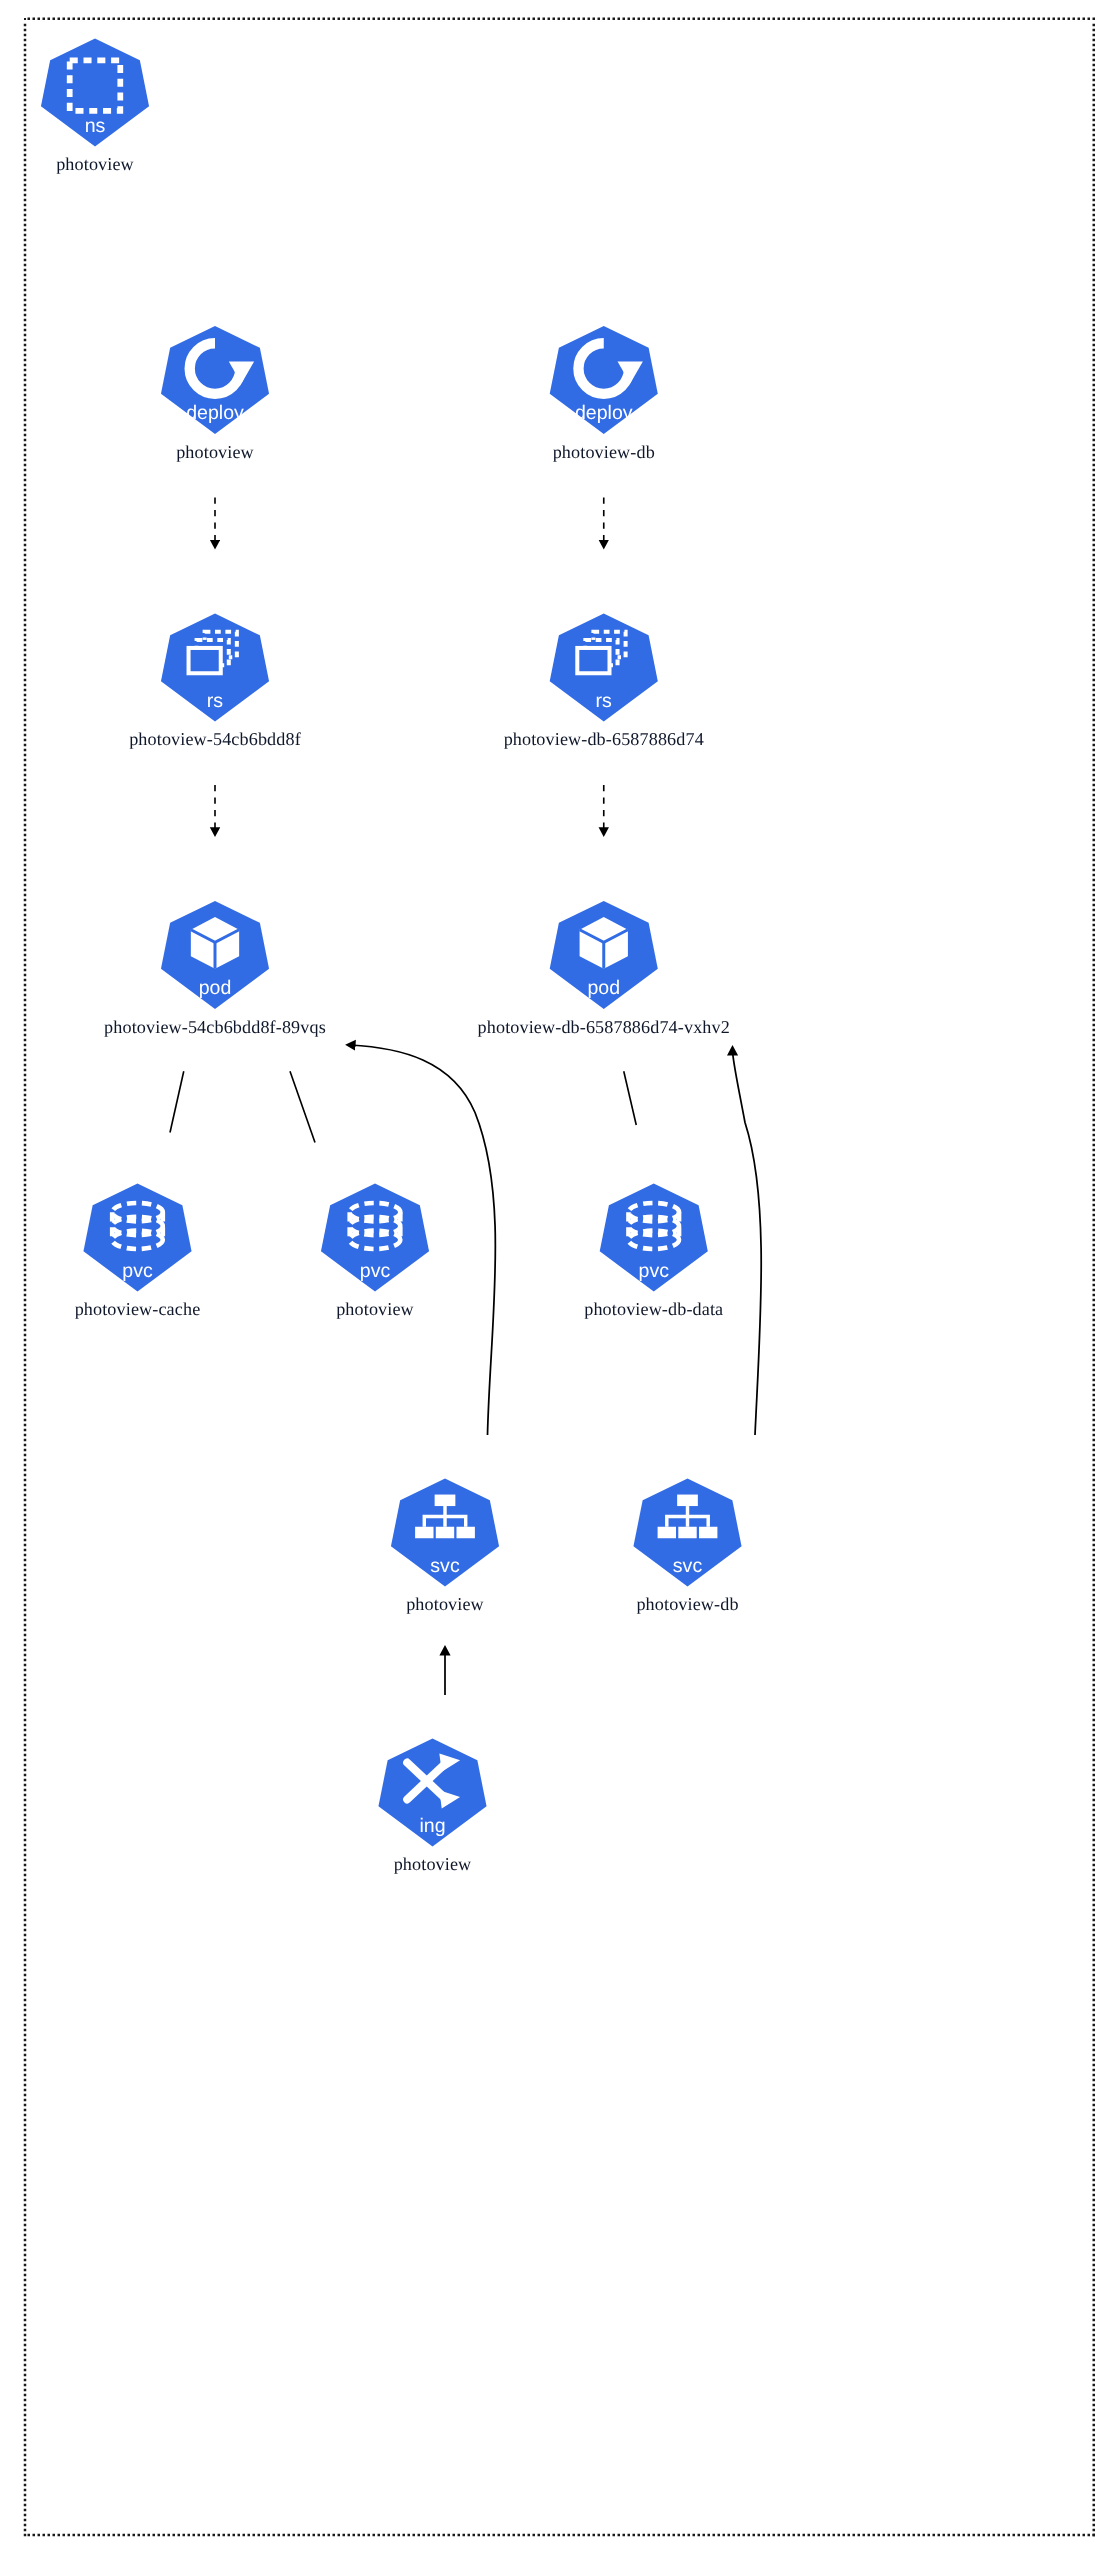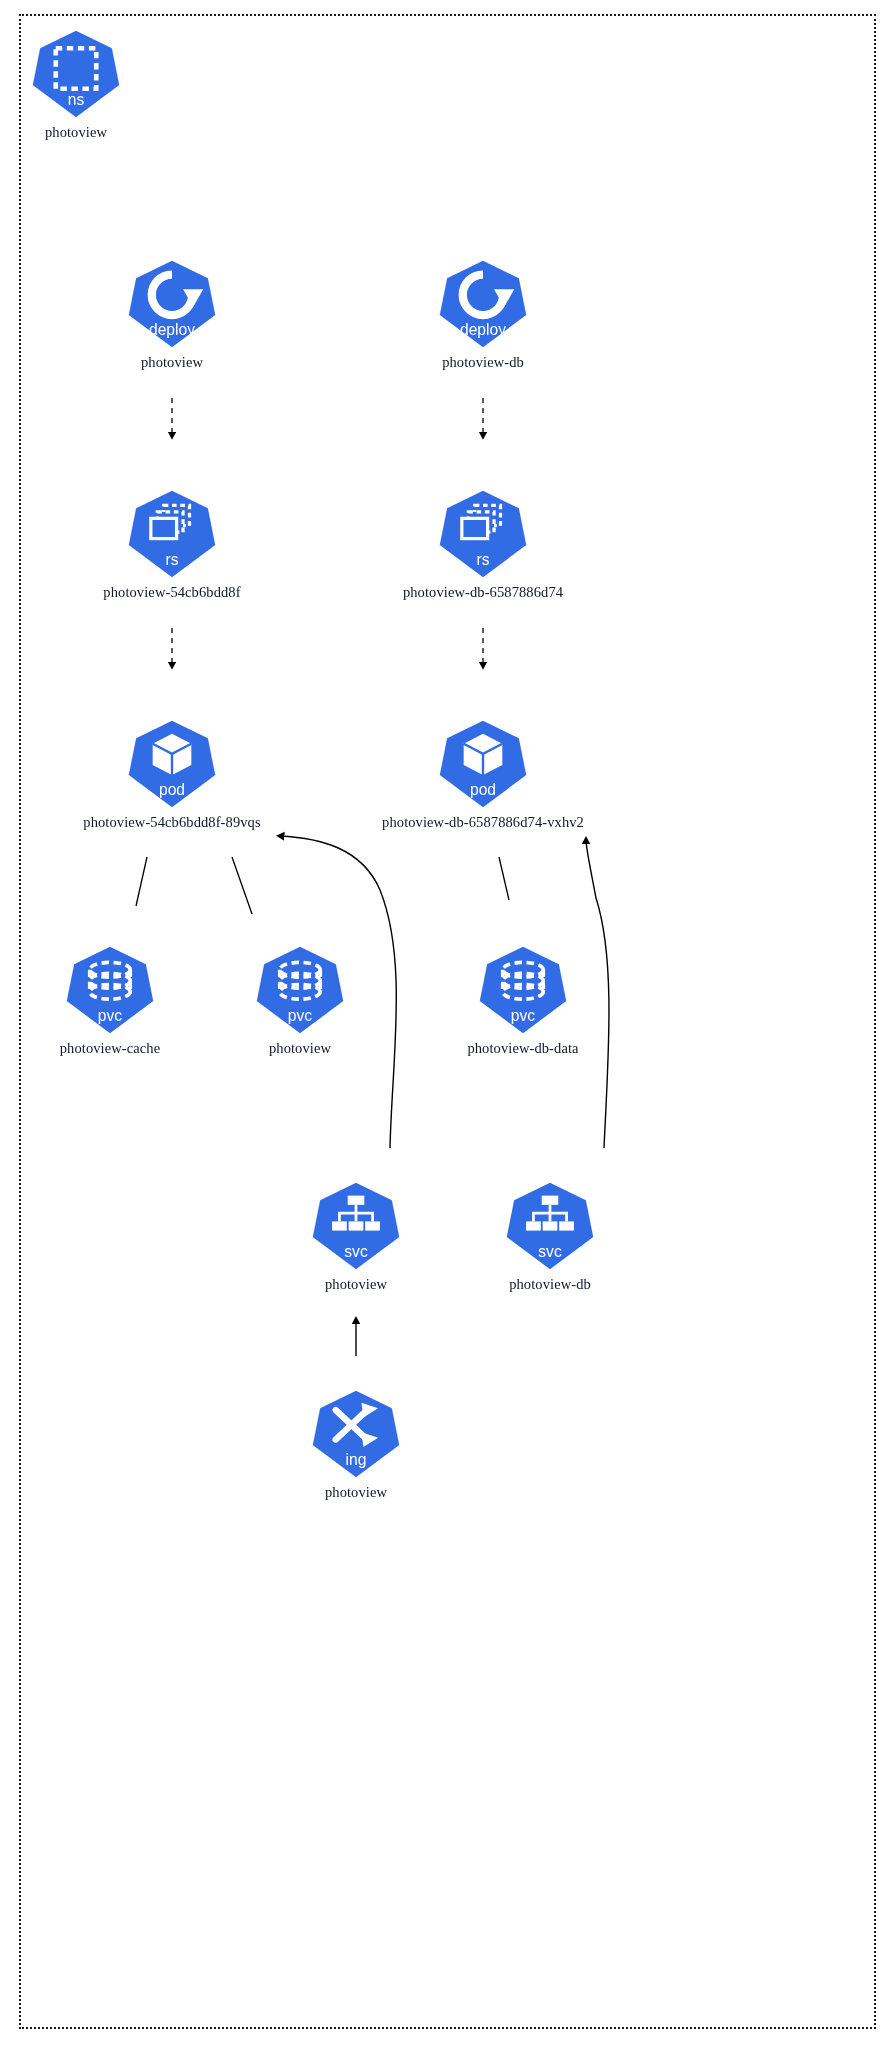--- a/index.html
+++ b/index.html
@@ -269,21 +269,21 @@
           <path d="M50,27 L50,36"></path>
           <path d="M32,45 L32,36 L68,36 L68,45"></path>
           <path d="M50,36 L50,45"></path>
         </g>
         <text x="50" y="84" fill="#ffffff" font-size="17" font-family="Liberation Sans, sans-serif" text-anchor="middle">svc</text>
       </svg>
     </div>
     <div class="node-label">photoview-db</div>
   </div>
 
-  <div class="node" style="left:356px;top:1388px;">
+  <div class="node" style="left:346px;top:1388px;">
     <div class="icon-wrap">
       <svg viewBox="0 0 100 100" xmlns="http://www.w3.org/2000/svg">
         <polygon points="50,3 89,22 97,62 50,97 3,62 11,22" fill="#326ce5"></polygon>
         <g stroke="#ffffff" stroke-width="7" fill="none" stroke-linecap="round">
           <path d="M28,24 L62,56"></path>
           <path d="M28,56 L62,24"></path>
         </g>
         <polygon points="56,16 74,22 58,32" fill="#ffffff"></polygon>
         <polygon points="56,48 74,54 58,64" fill="#ffffff"></polygon>
         <text x="50" y="84" fill="#ffffff" font-size="17" font-family="Liberation Sans, sans-serif" text-anchor="middle">ing</text>

